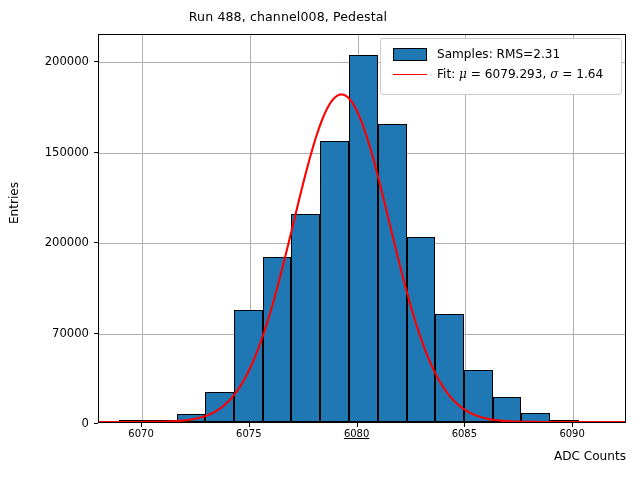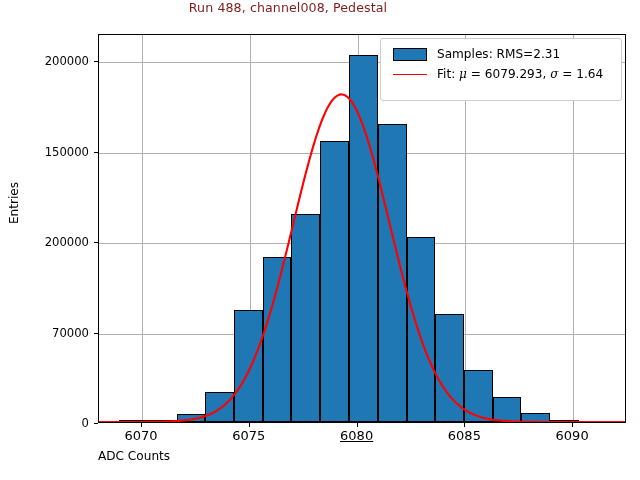--- a/index.html
+++ b/index.html
@@ -15,25 +15,25 @@
   }
   #figure {
     position: relative;
     width: 640px;
     height: 480px;
     background: #ffffff;
   }
   #chart-title {
     position: absolute;
     left: 0;
-    top: 0;
+    top: 9px;
     width: 576px;
     text-align: center;
     font-size: 12.6px;
-    color: #7f1d1d;
+    color: #000000;
     letter-spacing: 0.1px;
   }
   
   #plot-area {
     position: absolute;
     left: 98px;
     top: 34px;
     width: 528px;
     height: 389px;
     border: 1.1px solid #000000;
@@ -68,21 +68,21 @@
   .xtick-mark {
     position: absolute;
     width: 1px;
     height: 3.6px;
     background: #000000;
     top: 423px;
   }
   .xtick-label {
     position: absolute;
     top: 428px;
-    font-size: 13px;
+    font-size: 10px;
     color: #000000;
     text-align: center;
     transform: translateX(-50%);
     white-space: nowrap;
   }
   .ytick-mark {
     position: absolute;
     height: 1px;
     width: 3.6px;
     background: #000000;
@@ -95,21 +95,21 @@
     text-align: right;
     transform: translateY(-50%);
     white-space: nowrap;
     right: 551px;
   }
   #xlabel {
     position: absolute;
     left: 98px;
     width: 528px;
     top: 449px;
-    text-align: left;
+    text-align: right;
     font-size: 12.1px;
     color: #000000;
   }
   #ylabel {
     position: absolute;
     left: -66px;
     top: 196px;
     width: 160px;
     text-align: center;
     font-size: 12.1px;
@@ -118,21 +118,21 @@
     transform-origin: center center;
   }
   
   #legend {
     position: absolute;
     left: 380px;
     top: 38px;
     background: #ffffff;
     border: 1px solid #cccccc;
     border-radius: 3px;
-    padding: 5px 8px 16px 8px;
+    padding: 5px 8px 10px 8px;
     box-sizing: border-box;
     width: 242px;
   }
   .legend-row {
     display: flex;
     align-items: center;
     height: 20px;
   }
   .legend-key {
     width: 42px;

